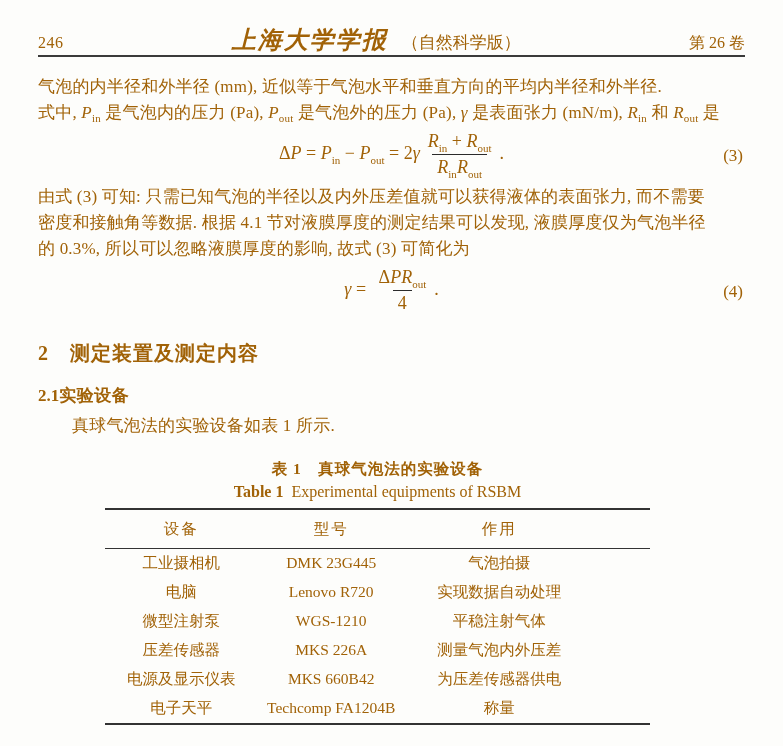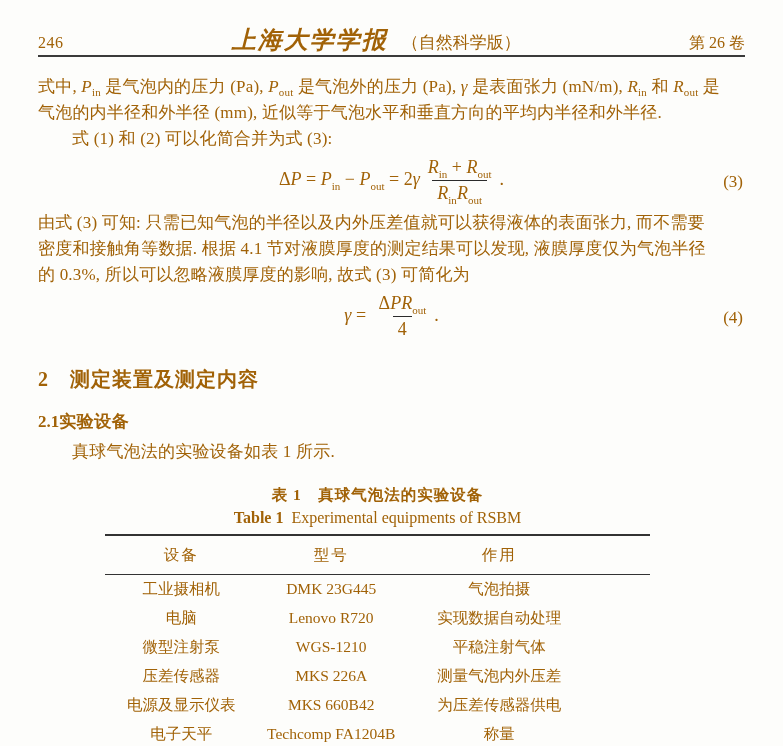--- a/index.html
+++ b/index.html
@@ -67,23 +67,22 @@
   <div class="running-header">
     <span class="pnum">246</span>
     <span class="jtitle">
       <span class="jscript">上海大学学报</span><span class="jsuffix">（自然科学版）</span>
     </span>
     <span class="vol">第 26 卷</span>
   </div>
   <div class="header-rule"></div>
 
   <div class="para p-top">
+    <div class="tline">气泡的内半径和外半径 (mm), 近似等于气泡水平和垂直方向的平均内半径和外半径.</div>
     <div class="tline">式中, <span class="mvar">P</span><sub class="msub">in</sub> 是气泡内的压力 (Pa), <span class="mvar">P</span><sub class="msub">out</sub> 是气泡外的压力 (Pa), <span class="mvar">γ</span> 是表面张力 (mN/m), <span class="mvar">R</span><sub class="msub">in</sub> 和 <span class="mvar">R</span><sub class="msub">out</sub> 是</div>
-    <div class="tline">气泡的内半径和外半径 (mm), 近似等于气泡水平和垂直方向的平均内半径和外半径.</div>
-    <div class="tline indent">式 (1) 和 (2) 可以化简合并为式 (3):</div>
   </div>
 
   <div class="equation">
     <span class="eq-body">Δ<span class="mvar">P</span> = <span class="mvar">P</span><sub class="msub">in</sub> − <span class="mvar">P</span><sub class="msub">out</sub> = 2<span class="mvar">γ</span><span class="frac">
           <span class="num"><span class="mvar">R</span><sub class="msub">in</sub> + <span class="mvar">R</span><sub class="msub">out</sub></span>
           <span class="den"><span class="mvar">R</span><sub class="msub">in</sub><span class="mvar">R</span><sub class="msub">out</sub></span>
         </span>.</span>
     <span class="eq-num">(3)</span>
   </div>
 

